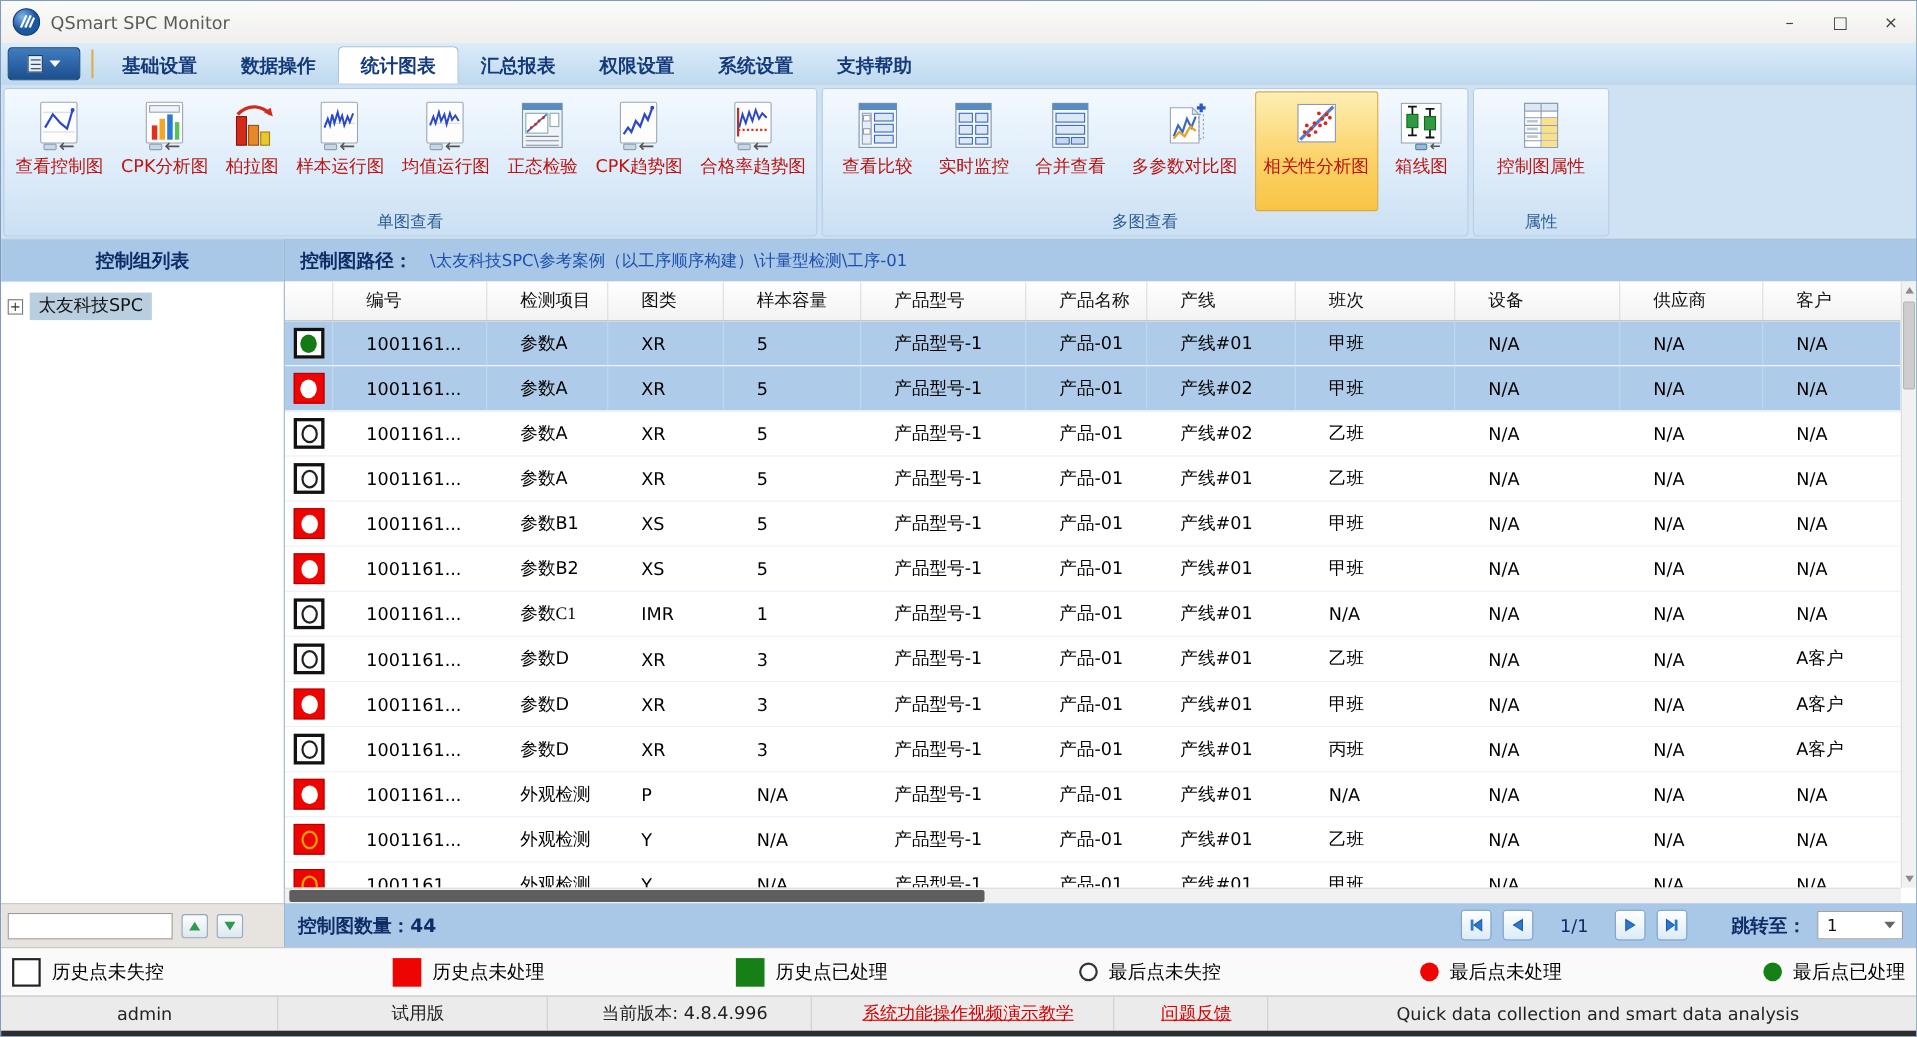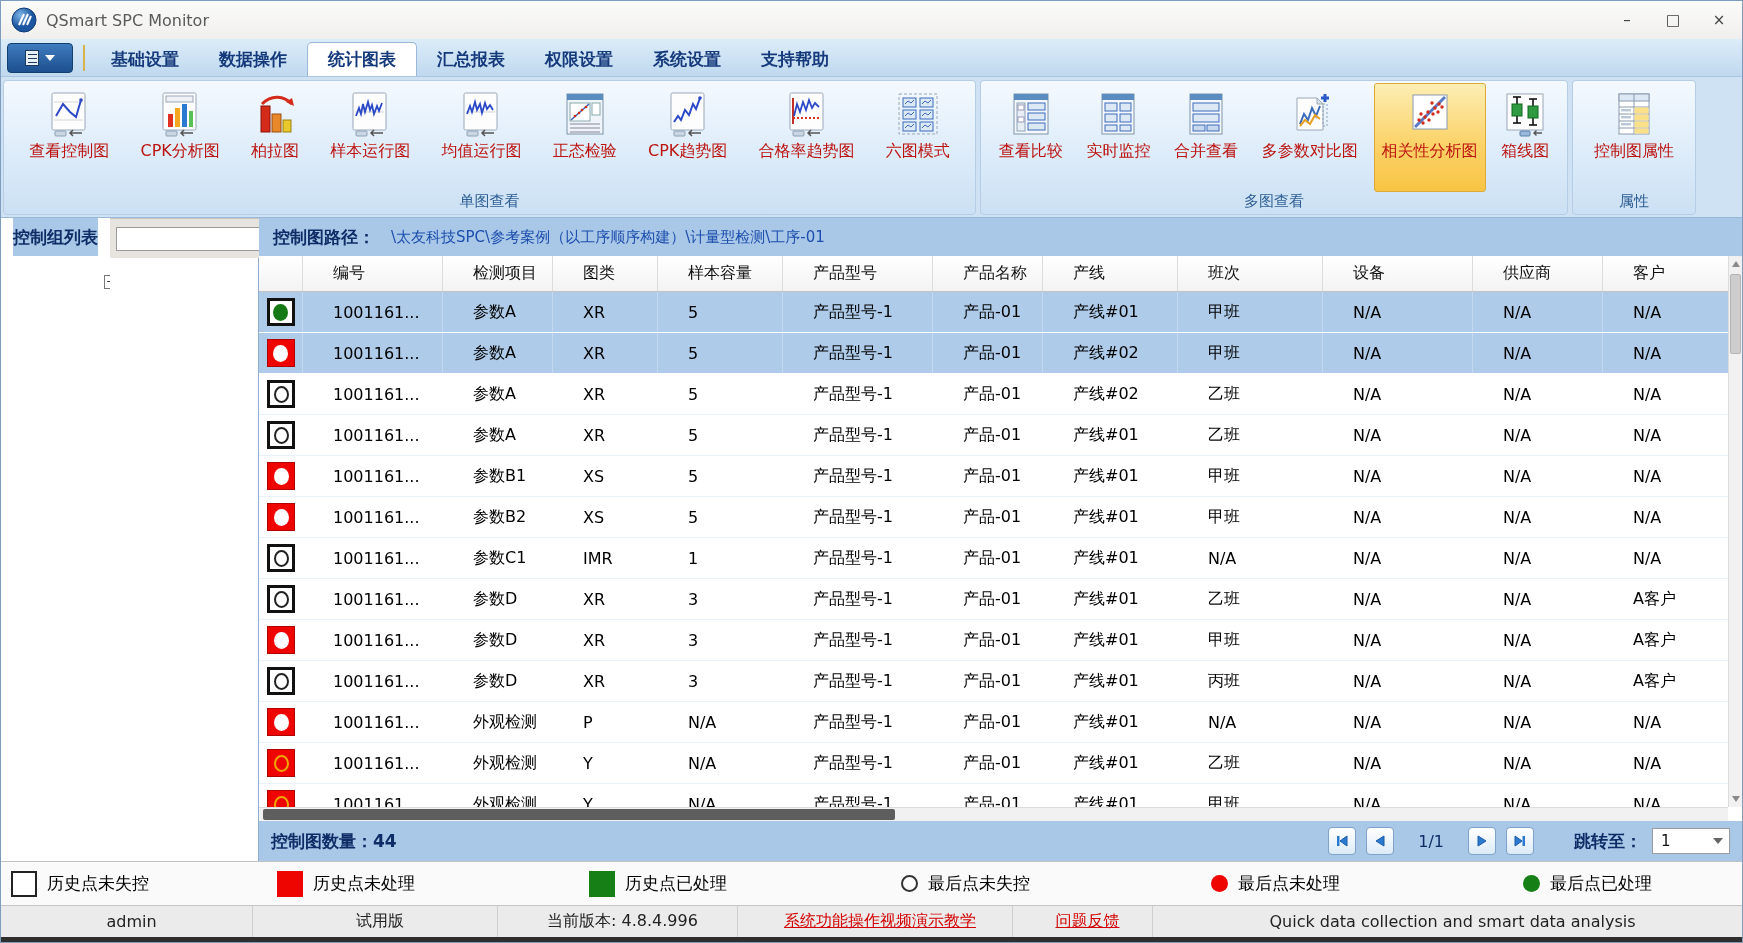--- a/index.html
+++ b/index.html
@@ -39,21 +39,21 @@
           padding:6px 7px 2px 7px; border-radius:3px; border:1px solid transparent; cursor:default; }
   .rbtn .ric { width:46px; height:48px; display:flex; align-items:center; justify-content:center; }
   .rbtn .rlabel { font-size:16px; color:#bc1410; white-space:nowrap; margin-top:3px; }
   .rbtn.hl { background:linear-gradient(#fdeeb4,#fbd36a 55%,#f8c круп44); }
   .rbtn.hl { background:linear-gradient(#fdeeb4,#fbd36a 55%,#f8c444); border:1px solid #dfa937; }
   .rgroup-label { height:22px; text-align:center; font-size:15px; color:#2e5f94; flex:none; }
   .ribbon-filler { flex:1; }
 
   
   .main { flex:1; display:flex; min-height:0; border-top:1px solid #9ab8d8; }
-  .left-panel { width:258px; flex:none; display:flex; background:#fff; border-right:1px solid #8fadcd;padding-left:12px; }
+  .left-panel { width:258px; flex:none; display:flex; flex-direction:column; background:#fff; border-right:1px solid #8fadcd; }
   .lp-header { height:38px; flex:none; background:#a9c7e7; display:flex; align-items:center; justify-content:center;
                font-size:17px; font-weight:bold; color:#0e2d66; }
   .lp-tree { flex:1; padding:10px 6px; overflow:hidden; }
   .tree-item { display:flex; align-items:center; gap:6px; font-size:16px; color:#111; }
   .expander { width:14px; height:14px; border:1px solid #777; background:#fff; display:flex; align-items:center;
               justify-content:center; font-size:12px; line-height:1; color:#333; flex:none; }
   .tree-label { background:#b9cede; padding:2px 8px; }
   .lp-bottom { height:40px; flex:none; background:#e7e4e0; border-top:1px solid #c9c5c0; display:flex; align-items:center; padding:0 6px; gap:8px; }
   .lp-input { width:150px; height:24px; background:#fff; border:1px solid #9a9a9a; }
   .spin-btn { width:24px; height:22px; background:linear-gradient(#fdfdfd,#dfe7ef); border:1px solid #8fa8c4;
@@ -159,21 +159,21 @@
         <div class="tab">数据操作</div>
         <div class="tab active">统计图表</div>
         <div class="tab">汇总报表</div>
         <div class="tab">权限设置</div>
         <div class="tab">系统设置</div>
         <div class="tab">支持帮助</div>
       </div>
   </div>
 
   <div class="ribbon">
-      <div class="rgroup" style="width: 973px; justify-content: space-between;">
+      <div class="rgroup" style="width: 740px; justify-content: space-between;">
         <div class="rbuttons">
           <div class="rbtn">
             <span class="ric">
               <svg width="46" height="48" viewBox="0 0 46 48">
                 <rect x="6" y="3" width="33" height="37" rx="1.5" fill="#fdfdfd" stroke="#9aa7b8"></rect>
                 <line x1="8" y1="12" x2="37" y2="12" stroke="#d5d5d5"></line>
                 <line x1="8" y1="30" x2="37" y2="30" stroke="#d5d5d5"></line>
                 <polyline points="10,26 17,14 24,22 30,27 35,10" fill="none" stroke="#2b48c8" stroke-width="2"></polyline>
                 <circle cx="35" cy="10" r="1.8" fill="#2b48c8"></circle>
                 <rect x="9" y="41" width="11" height="5" rx="1" fill="#c9d6e4" stroke="#8fa0b4"></rect>
@@ -606,21 +606,21 @@
                 <div class="td" style="width: 130px;">N/A</div>
                 <div class="td" style="width: 127px;">N/A</div>
               </div>
               <div class="tr">
                 <div class="td icon-cell" style="width: 44px;">
                   <span class="stat-sq white">
                     <span class="dot ring"></span>
                   </span>
                 </div>
                 <div class="td" style="width: 140px;">1001161...</div>
-                <div class="td" style="width: 110px;">参数C1</div>
+                <div class="td" style="width: 110px; font-family: Liberation Serif, serif;">参数C1</div>
                 <div class="td" style="width: 105px;">IMR</div>
                 <div class="td" style="width: 125px;">1</div>
                 <div class="td" style="width: 150px;">产品型号-1</div>
                 <div class="td" style="width: 110px;">产品-01</div>
                 <div class="td" style="width: 135px;">产线#01</div>
                 <div class="td" style="width: 145px;">N/A</div>
                 <div class="td" style="width: 150px;">N/A</div>
                 <div class="td" style="width: 130px;">N/A</div>
                 <div class="td" style="width: 127px;">N/A</div>
               </div>
@@ -782,21 +782,21 @@
           <div class="jump-select">
             <span>1</span>
             <span class="chev"></span>
           </div>
         </div>
       </div>
     </div>
   </div>
 
   <div class="legend">
-      <div class="lg-item" style="width: 276px; padding-left: 10px;">
+      <div class="lg-item" style="width: 356px; padding-left: 10px;">
         <span class="lg-sq white"></span>
         <span>历史点未失控</span>
       </div>
       <div class="lg-item" style="width: 312px;">
         <span class="lg-sq red"></span>
         <span>历史点未处理</span>
       </div>
       <div class="lg-item" style="width: 312px;">
         <span class="lg-sq green"></span>
         <span>历史点已处理</span>

